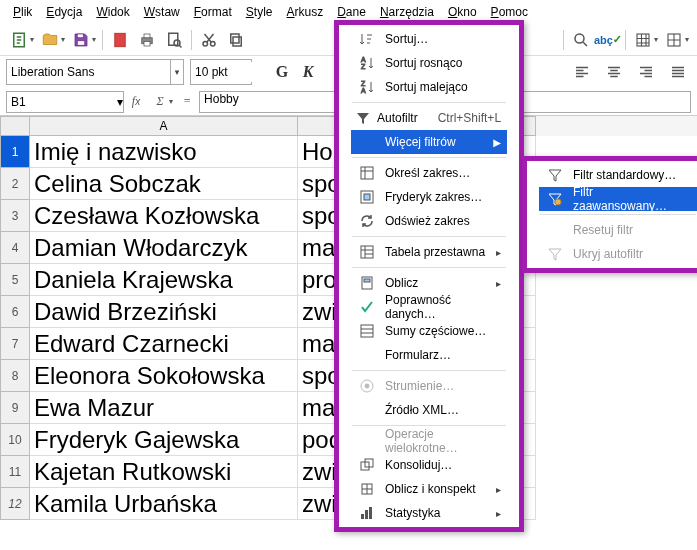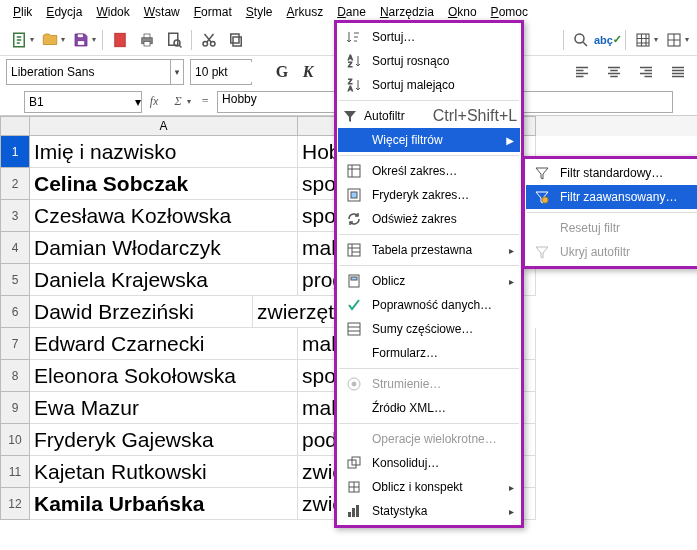--- a/index.html
+++ b/index.html
@@ -10,39 +10,39 @@
 .toolbar{display:flex;align-items:center;gap:1px;padding:2px 6px;border-bottom:1px solid #ddd;height:32px}
 .tbtn{display:inline-flex;align-items:center;justify-content:center;width:26px;height:26px;border:1px solid transparent;border-radius:3px;color:#333}
 .tbtn svg{width:18px;height:18px}
 .tsep{width:1px;height:20px;background:#ccc;margin:0 3px}
 .drop{font-size:8px;color:#555;margin-left:-3px;margin-right:2px}
 .fontbar{display:flex;align-items:center;gap:6px;padding:3px 6px;height:32px}
 .combo{display:flex;align-items:center;border:1px solid #aaa;height:26px;background:#fff}
 .combo input{border:0;outline:0;padding:0 4px;font-size:12px;height:20px}
 .combo .cbtn{width:16px;text-align:center;font-size:9px;color:#444;border-left:1px solid #aaa;height:100%;display:flex;align-items:center;justify-content:center}
 .bold{font-weight:bold;font-family:Georgia,serif;font-size:16px;color:#333;width:20px;text-align:center}
-.cellbar{display:flex;align-items:center;gap:0;padding:2px 24px;height:28px;border-bottom:1px solid #ccc}
+.cellbar{display:flex;align-items:center;gap:0;padding:2px 6px;height:28px;border-bottom:1px solid #ccc}
 .cellref{border:1px solid #aaa;height:22px;display:flex;align-items:center}
 .cellref input{border:0;outline:0;width:110px;padding:0 4px;font-size:12px}
 .fxbtn{width:24px;height:22px;display:flex;align-items:center;justify-content:center;font-style:italic;font-family:Georgia,serif;color:#555}
 .formula{flex:1;border:1px solid #aaa;height:22px}
 .formula input{border:0;outline:0;width:100%;padding:0 4px;font-size:12px}
 .sheet{position:relative}
 .colhdr{display:flex;background:#f5f5f5}
 .corner{width:30px;height:20px;border:1px solid #bbb;background:#eee}
 .ch{height:20px;border:1px solid #bbb;border-left:0;display:flex;align-items:center;justify-content:center;font-size:12px;background:#f0f0f0}
 .row{display:flex}
 .rh{width:30px;border:1px solid #bbb;border-top:0;display:flex;align-items:center;justify-content:center;font-size:12px;background:#f0f0f0;color:#555}
 .rh.sel{background:#0a5bd6;color:#fff}
-.cell{border:1px solid #ddd;border-top:0;border-left:0;padding:0 4px;font-size:21px;font-family:"Liberation Sans",Arial,sans-serif;display:flex;align-items:center;overflow:hidden;white-space:nowrap}
-.menu{position:absolute;background:#fff;border:3px solid #a21caf;box-shadow:2px 2px 6px rgba(0,0,0,.3);font-size:12px;padding:2px 1px;z-index:10}
+.cell{border:1px solid #ddd;border-top:0;border-left:0;padding:0 4px;font-size:24px;font-family:"Liberation Sans",Arial,sans-serif;display:flex;align-items:center;overflow:hidden;white-space:nowrap}
+.menu{position:absolute;background:#fff;border:5px solid #a21caf;box-shadow:2px 2px 6px rgba(0,0,0,.3);font-size:12px;padding:2px 12px;z-index:10}
 .mi{display:flex;align-items:center;height:24px;padding:0 20px 0 4px;cursor:default;position:relative}
 .mi .ico{width:24px;height:20px;display:flex;align-items:center;justify-content:center;margin-right:6px;color:#555}
 .mi .lbl{flex:1}
-.mi .sc{color:#555;margin-left:28px;font-size:16px}
+.mi .sc{color:#555;margin-left:20px;font-size:12px}
 .mi .arr{position:absolute;right:6px;font-size:10px;color:#444}
 .mi.hl{background:#1a62d9;color:#fff}
 .mi.hl .ico,.mi.hl .arr,.mi.hl .sc{color:#fff}
 .mi.dis{color:#999}
 .mi.dis .ico{color:#bbb}
 .msep{height:1px;background:#ddd;margin:3px 1px}
 .menu.main{left:334px;top:20px;width:190px}
 .menu.sub{left:522px;top:156px;width:192px}
 .ico svg{width:16px;height:16px}
 </style>
@@ -199,41 +199,41 @@
       <div class="ch" style="width: 238px;">B</div>
     </div>
  <div id="rows">
       <div class="row">
         <div class="rh sel" style="height: 32px;">1</div>
         <div class="cell" style="width: 268px; height: 32px;">Imię i nazwisko</div>
         <div class="cell" style="width: 238px; height: 32px;">Hobby</div>
       </div>
       <div class="row">
         <div class="rh" style="height: 32px;">2</div>
-        <div class="cell" style="width: 268px; height: 32px; font-weight: bold;">Celina Sobczak</div>
+        <div class="cell" style="width: 268px; height: 32px;">Celina Sobczak</div>
         <div class="cell" style="width: 238px; height: 32px;">sport</div>
       </div>
       <div class="row">
         <div class="rh" style="height: 32px;">3</div>
         <div class="cell" style="width: 268px; height: 32px;">Czesława Kozłowska</div>
         <div class="cell" style="width: 238px; height: 32px;">sport</div>
       </div>
       <div class="row">
         <div class="rh" style="height: 32px;">4</div>
         <div class="cell" style="width: 268px; height: 32px; text-align: center;">Damian Włodarczyk</div>
         <div class="cell" style="width: 238px; height: 32px;">malarstwo</div>
       </div>
       <div class="row">
         <div class="rh" style="height: 32px;">5</div>
         <div class="cell" style="width: 268px; height: 32px;">Daniela Krajewska</div>
         <div class="cell" style="width: 238px; height: 32px;">programowanie</div>
       </div>
       <div class="row">
         <div class="rh" style="height: 32px;">6</div>
-        <div class="cell" style="width: 223px; height: 32px;">Dawid Brzeziński</div>
+        <div class="cell" style="width: 268px; height: 32px;">Dawid Brzeziński</div>
         <div class="cell" style="width: 238px; height: 32px;">zwierzęta</div>
       </div>
       <div class="row">
         <div class="rh" style="height: 32px;">7</div>
         <div class="cell" style="width: 268px; height: 32px;">Edward Czarnecki</div>
         <div class="cell" style="width: 238px; height: 32px;">malarstwo</div>
       </div>
       <div class="row">
         <div class="rh" style="height: 32px;">8</div>
         <div class="cell" style="width: 268px; height: 32px;">Eleonora Sokołowska</div>
@@ -248,22 +248,22 @@
         <div class="rh" style="height: 32px;">10</div>
         <div class="cell" style="width: 268px; height: 32px;">Fryderyk Gajewska</div>
         <div class="cell" style="width: 238px; height: 32px;">podróże</div>
       </div>
       <div class="row">
         <div class="rh" style="height: 32px;">11</div>
         <div class="cell" style="width: 268px; height: 32px;">Kajetan Rutkowski</div>
         <div class="cell" style="width: 238px; height: 32px;">zwierzęta</div>
       </div>
       <div class="row">
-        <div class="rh" style="height: 32px;">12</div>
-        <div class="cell" style="width: 268px; height: 32px; font-weight: bold;">Kamila Urbańska</div>
+        <div class="rh" style="height: 32px; font-style: italic;">12</div>
+        <div class="cell" style="width: 268px; height: 32px;">Kamila Urbańska</div>
         <div class="cell" style="width: 238px; height: 32px;">zwierzęta</div>
       </div>
     </div>
 </div>
 
 <div class="menu main">
  <div class="mi">
       <span class="ico">
         <svg viewBox="0 0 16 16" stroke="#555" fill="none">
           <path d="M3 3v10M3 13l-2-2M3 13l2-2M8 4h5M8 8h4M8 12h3"></path>

